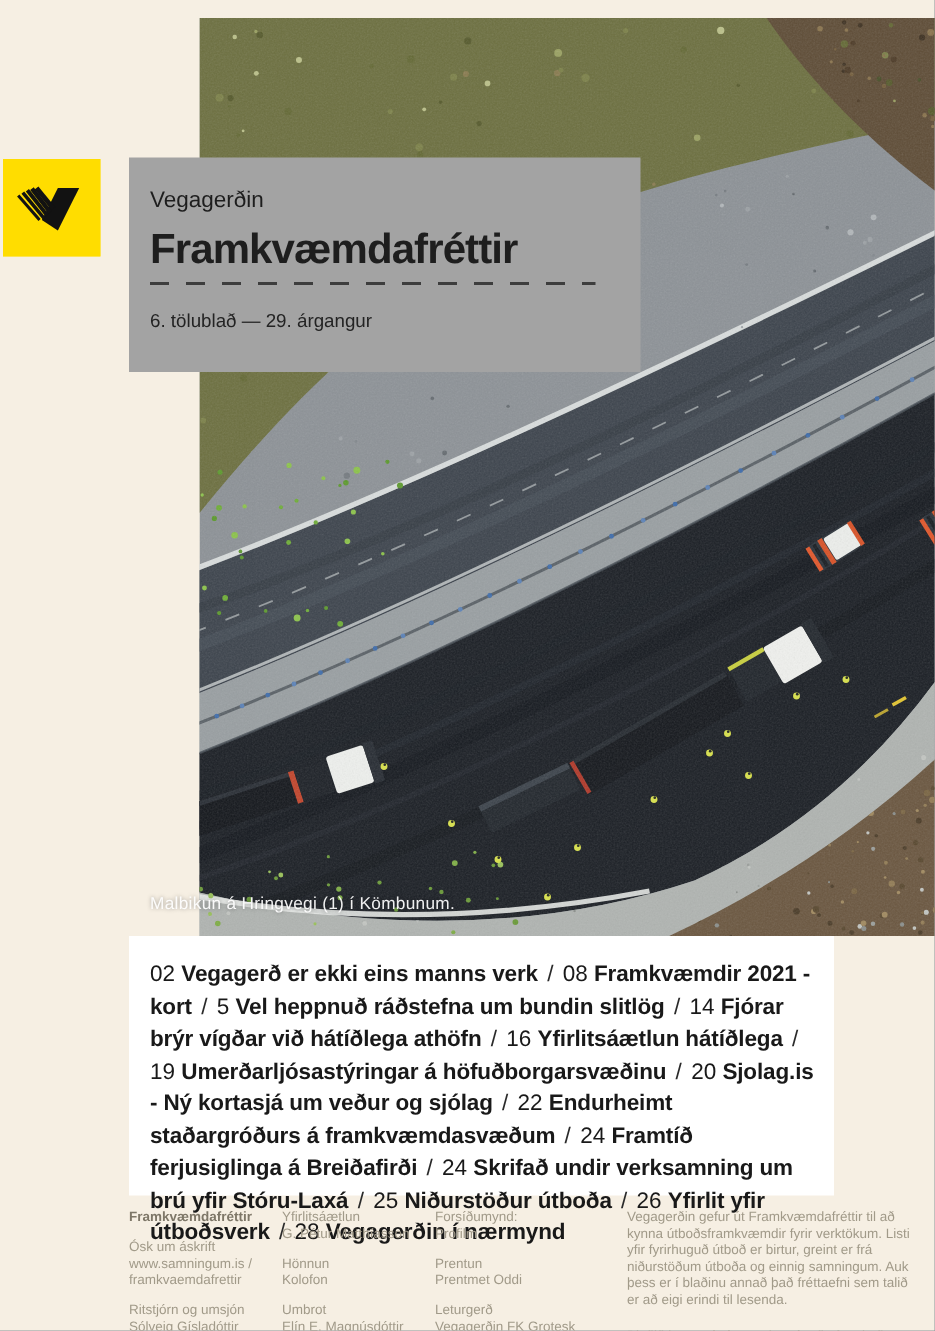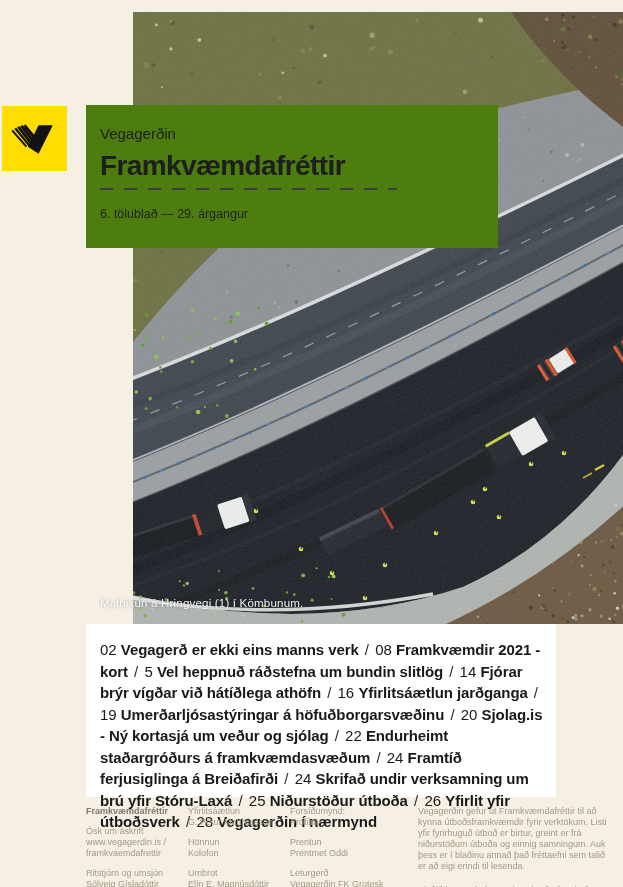--- a/index.html
+++ b/index.html
@@ -14,21 +14,21 @@
   .photo-wrap svg{display:block;}
   .photo-caption{
     position:absolute;left:14px;top:585px;
     color:rgba(255,255,255,.93);font-size:11.5px;letter-spacing:.2px;
     text-shadow:0 0 3px rgba(0,0,0,.35);
   }
   
   .logo{position:absolute;left:2px;top:106px;width:65px;height:65px;background:#ffdd00;}
   
   .card{
-    position:absolute;left:86px;top:105px;width:412px;height:143px;background:#4d7c0f;
+    position:absolute;left:86px;top:105px;width:341px;height:143px;background:#a3a3a3;
     box-sizing:border-box;padding:20px 14px 0 14px;color:#1e1e1e;
   }
   .publisher{font-size:15px;margin:0 0 9px 0;}
   .title{font-size:28px;font-weight:bold;letter-spacing:-0.6px;margin:0;line-height:30px;}
   .dashes{
     margin-top:7px;width:297px;height:2px;
     background:repeating-linear-gradient(90deg,#3d3d3d 0 13px,transparent 13px 24px);
   }
   .dateblock{margin-top:15px;font-size:12.5px;line-height:18px;color:#232323;}
   
@@ -1002,21 +1002,21 @@
 <div class="toc-block">
   <p class="toc">
     <span><span class="n">02</span> <b>Vegagerð er ekki eins manns verk</b></span>
     <span class="sep">/</span>
     <span><span class="n">08</span> <b>Framkvæmdir 2021 - kort</b></span>
     <span class="sep">/</span>
     <span><span class="n">5</span> <b>Vel heppnuð ráðstefna um bundin slitlög</b></span>
     <span class="sep">/</span>
     <span><span class="n">14</span> <b>Fjórar brýr vígðar við hátíðlega athöfn</b></span>
     <span class="sep">/</span>
-    <span><span class="n">16</span> <b>Yfirlitsáætlun jarðganga</b></span>
+    <span><span class="n">16</span> <b>Yfirlitsáætlun hátíðlega</b></span>
     <span class="sep">/</span>
     <span><span class="n">19</span> <b>Umerðarljósastýringar á höfuðborgarsvæðinu</b></span>
     <span class="sep">/</span>
     <span><span class="n">20</span> <b>Sjolag.is - Ný kortasjá um veður og sjólag</b></span>
     <span class="sep">/</span>
     <span><span class="n">22</span> <b>Endurheimt staðargróðurs á framkvæmdasvæðum</b></span>
     <span class="sep">/</span>
     <span><span class="n">24</span> <b>Framtíð ferjusiglinga á Breiðafirði</b></span>
     <span class="sep">/</span>
     <span><span class="n">24</span> <b>Skrifað undir verksamning um brú yfir Stóru-Laxá</b></span>
@@ -1027,21 +1027,21 @@
     <span class="sep">/</span>
     <span><span class="n">28</span> <b>Vegagerðin í nærmynd</b></span>
   </p>
 </div>
 
 <div class="footer">
   <div class="fcol fc1">
     <p class="fb">Framkvæmdafréttir</p>
     <div class="fgroup">
       <div>Ósk um áskrift</div>
-      <div><span class="flink">www.vegagerdin.is /</span></div>
+      <div><span class="flink">www.samningum.is /</span></div>
       <div><span class="flink">framkvaemdafrettir</span></div>
     </div>
     <div class="fgroup">
       <div>Ritstjórn og umsjón</div>
       <div>Sólveig Gísladóttir</div>
     </div>
   </div>
   <div class="fcol fc2">
     <div class="fgroup">
       <div>Yfirlitsáætlun</div>

